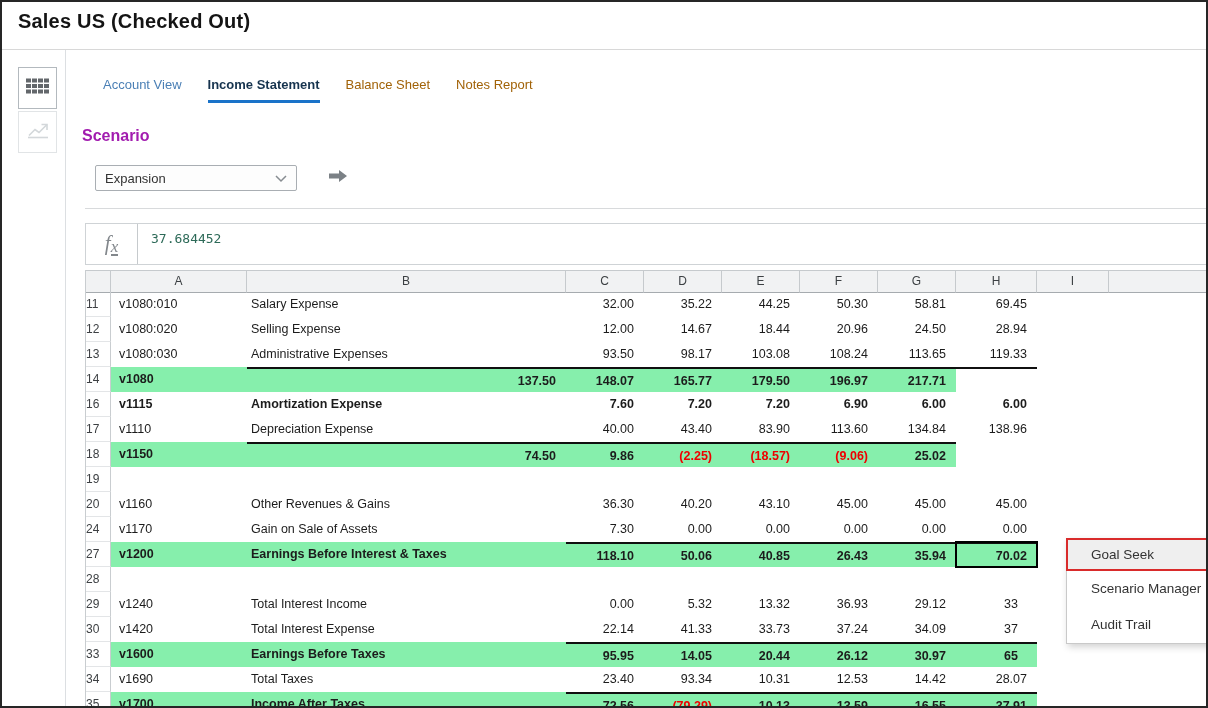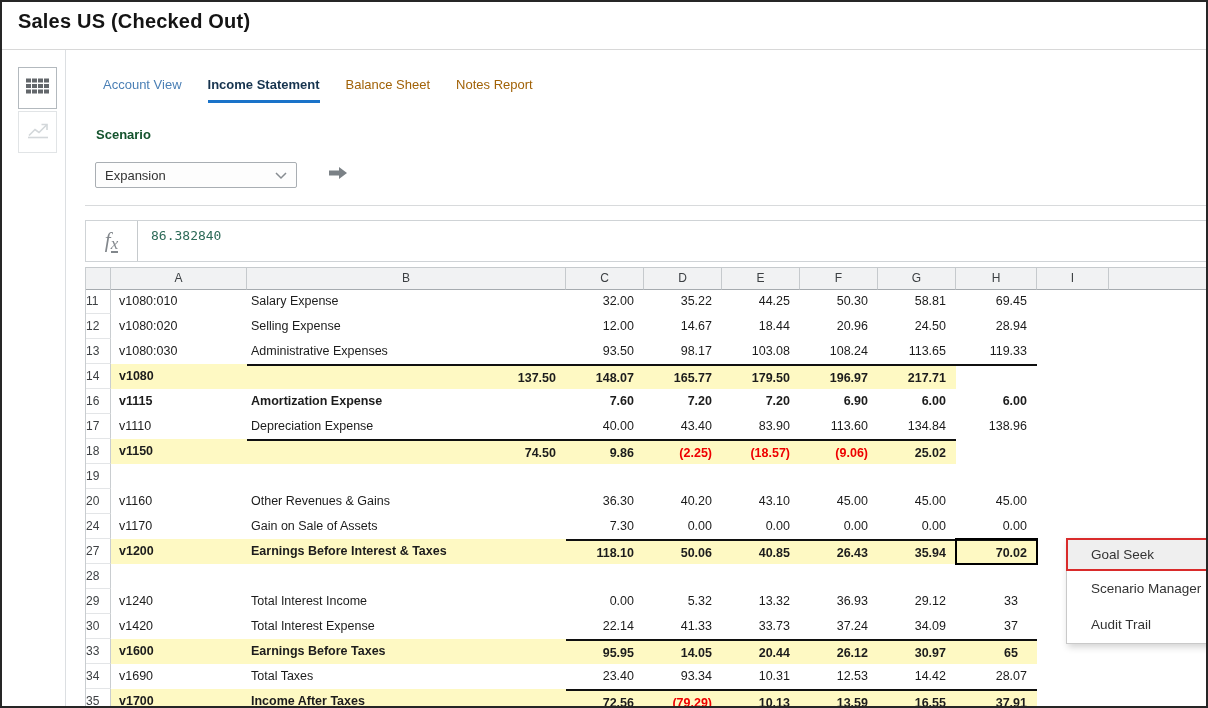--- a/index.html
+++ b/index.html
@@ -18,21 +18,21 @@
   .sbtn.dis { border:1px solid #e1e4e6; margin-top:2px; }
   .content { flex:1; position:relative; }
 
   
   .tabs { margin:27px 9px 0 37px; display:flex; gap:26px; }
   .tab { font-size:13px; padding-bottom:8px; border-bottom:3px solid transparent; cursor:pointer; color:#4a7fb5; }
   .tab.t2, .tab.t3 { color:#a16207; }
   .tab.active { color:#16334e; font-weight:700; border-bottom-color:#1a73c9; }
 
   
-  .scenlabel { margin:24px 0 0 30px; font-size:13px; font-weight:700; color:#14532d; }
+  .scenlabel { margin:24px 0 0 16px; font-size:16px; font-weight:700; color:#a21caf; }
   .scenrow { margin:20px 0 0 29px; display:flex; align-items:center; }
   .dropdown { width:202px; height:26px; border:1px solid #a9aeb3; border-radius:2px; background:#fdfdfd;
               display:flex; align-items:center; justify-content:space-between; padding:0 9px; }
   .dropdown .val { font-size:13px; color:#333; }
   .goarrow { margin-left:31px; display:flex; align-items:center; }
 
   .secdiv { border-top:1px solid #d8dadc; margin:17px 0 0 19px; }
 
   
   .fxbar { display:flex; height:42px; border:1px solid #cfd3d6; margin:14px 0 0 19px; background:#fff; }
@@ -48,21 +48,21 @@
   .hc { background:#f1f2f3; border-right:1px solid #c6cacd; border-bottom:1px solid #a6abaf;
         font-size:12px; color:#3c4043; text-align:center; line-height:21px; }
   .hc.fill { border-right:none; }
   .grow { height:25px; }
   .rn { border-right:1px solid #c9cdd0; border-bottom:1px solid #e3e5e7; font-size:12px; color:#3d4043;
         text-align:right; padding:5px 22px 0 0; }
   .ca { padding:5px 0 0 8px; }
   .cb { padding:5px 0 0 4px; }
   .cv { text-align:right; padding:5px 10px 0 0; }
   .ci, .cfill { }
-  .sh { background:#fef9c3; }
+  .sh { background:#86efac; }
   .bold .ca, .bold .cb, .bold .cv { font-weight:700; }
   .tl { border-top:2px solid #101010; }
   .neg { color:#ee0000; }
   .partial { padding-right:19px; }
   .selcell { outline:2px solid #000; outline-offset:-1px; position:relative; z-index:2; }
 
   
   .ctxmenu { position:absolute; left:1064px; top:536px; width:179px; background:#fff; border:1px solid #c9c9c9;
              box-shadow:2px 3px 7px rgba(0,0,0,.18); z-index:20; }
   .mi { height:36px; line-height:36px; padding-left:24px; font-size:13.5px; color:#333; cursor:pointer; }
@@ -138,21 +138,21 @@
         </div>
       </div>
 
       <div class="secdiv"></div>
 
       <div class="fxbar">
         <div class="fxicon">
             <span>f</span>
             <span class="fx-x">x</span>
           </div>
-        <div class="fxval">86.382840</div>
+        <div class="fxval">37.684452</div>
       </div>
 
       <div class="grid">
         <div class="ghead">
             <div class="hc"></div>
             <div class="hc">A</div>
             <div class="hc">B</div>
             <div class="hc">C</div>
             <div class="hc">D</div>
             <div class="hc">E</div>

